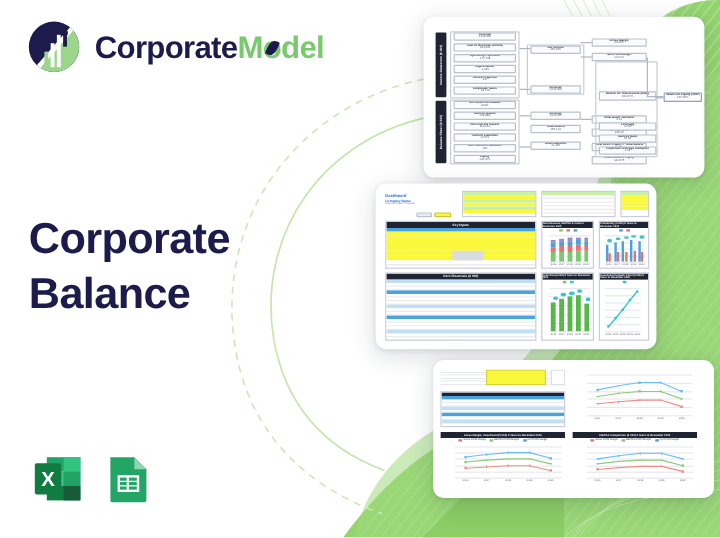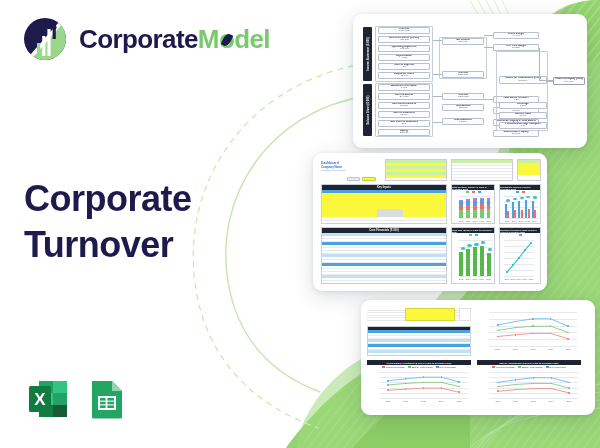--- a/index.html
+++ b/index.html
@@ -201,21 +201,21 @@
         </g>
       </svg>
     </div>
     <div class="logo-text">
       <span class="lt-dark">Corporate</span><span class="lt-green">M</span><span class="lt-o-wrap"><span class="lt-green">o</span><span class="lt-leaf"></span></span><span class="lt-green">del</span>
     </div>
   </div>
 
   <div class="headline">
     <div>Corporate</div>
-    <div>Turnover</div>
+    <div>Balance</div>
   </div>
 
   <div class="filetypes">
     <div class="ft-icon">
       <svg width="48" height="48" viewBox="0 0 48 48">
         <rect x="15" y="6" width="28" height="12" fill="#21a366"></rect>
         <rect x="15" y="18" width="28" height="12" fill="#33c481"></rect>
         <rect x="15" y="30" width="28" height="12" fill="#107c41"></rect>
         <rect x="29" y="6" width="14" height="12" fill="#33c481"></rect>
         <rect x="29" y="18" width="14" height="12" fill="#21a366"></rect>

